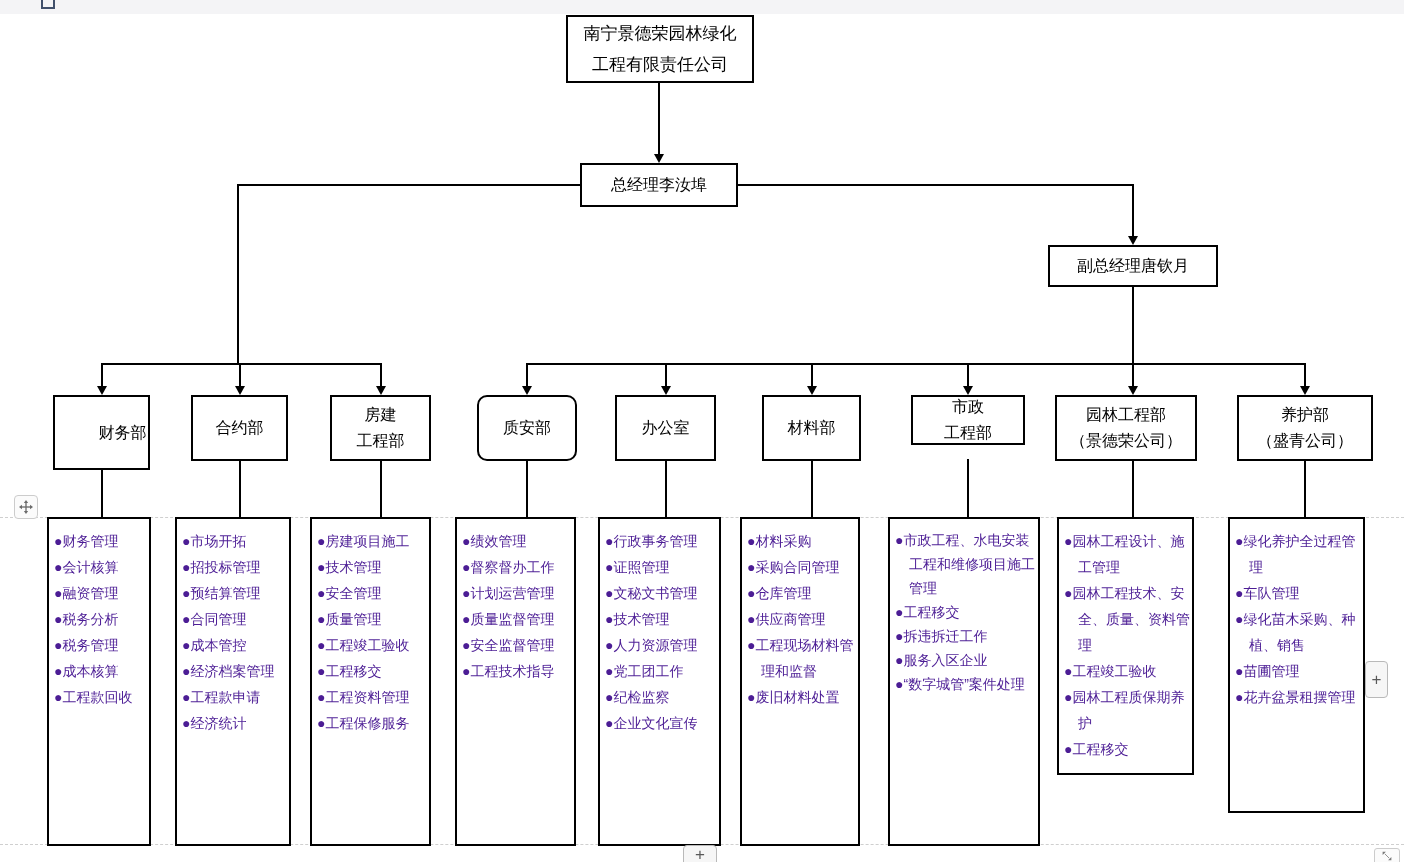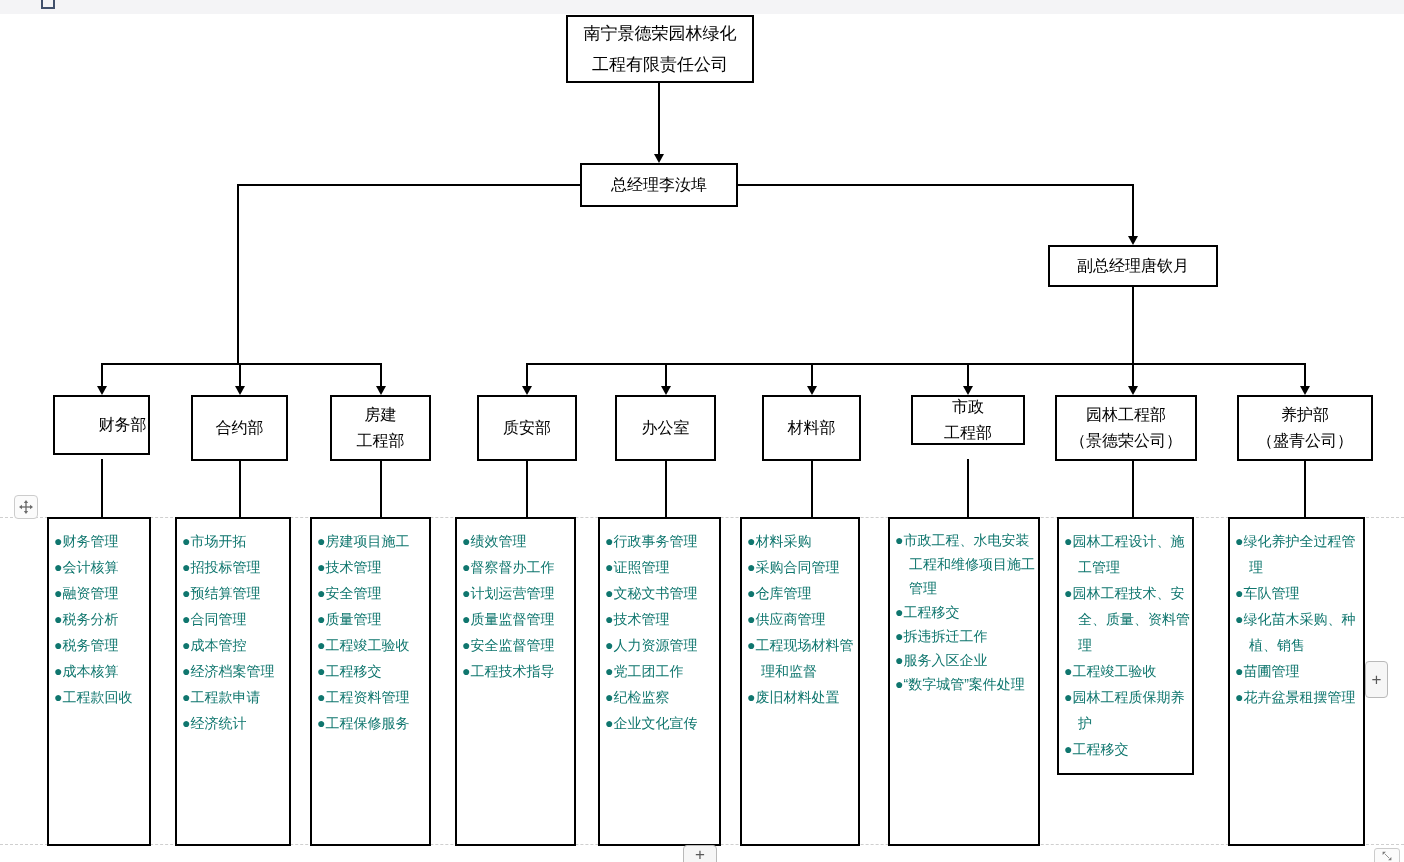--- a/index.html
+++ b/index.html
@@ -7,21 +7,21 @@
   #stage{position:relative;width:1404px;height:862px;background:#ffffff;overflow:hidden;}
   .topstrip{position:absolute;left:0;top:0;width:1404px;height:14px;background:#f4f4f6;z-index:0;}
   .minisq{position:absolute;left:41px;top:-4px;width:10px;height:9px;border:2px solid #41506b;background:transparent;z-index:4;}
   .dash{position:absolute;left:0;width:1404px;height:0;border-top:1px dashed #cfcfcf;z-index:1;}
   .line{position:absolute;background:#000;z-index:2;}
   .arrow{position:absolute;width:0;height:0;border-left:5px solid transparent;border-right:5px solid transparent;border-top:9px solid #000;z-index:2;}
   .box{position:absolute;box-sizing:border-box;background:#fff;border:2px solid #000;display:flex;flex-direction:column;align-items:center;justify-content:center;text-align:center;z-index:3;}
   .bl{font-size:16px;line-height:26px;color:#000;white-space:nowrap;}
   .bl.big{font-size:17px;line-height:31px;}
   .list{position:absolute;box-sizing:border-box;background:#fff;border:2px solid #000;z-index:3;padding:9px 2px 0 5px;overflow:hidden;}
-  .duty{font-size:14px;line-height:26px;color:#0f766e;padding-left:14px;text-indent:-14px;}
+  .duty{font-size:14px;line-height:26px;color:#4c1d95;padding-left:14px;text-indent:-14px;}
   .duty::before{content:"●";}
   .lh24 .duty{line-height:24px;}
   .uibtn{position:absolute;box-sizing:border-box;background:#f6f6f6;border:1px solid #b9b9b9;border-radius:4px;display:flex;align-items:center;justify-content:center;color:#595959;z-index:5;cursor:pointer;}
   .uibtn.squareish{background:#fbfbfb;border-color:#cccccc;}
   .plus{font-size:17px;line-height:1;color:#595959;}
 </style>
 </head>
 <body>
 
 <div id="stage">
@@ -108,21 +108,21 @@
     <div class="line" style="left: 811px; top: 459px; width: 2px; height: 60px;"></div>
     <div class="line" style="left: 967px; top: 363px; width: 2px; height: 24px;"></div>
     <div class="arrow" style="left: 963px; top: 386px;"></div>
     <div class="line" style="left: 967px; top: 459px; width: 2px; height: 60px;"></div>
     <div class="line" style="left: 1132px; top: 363px; width: 2px; height: 24px;"></div>
     <div class="arrow" style="left: 1128px; top: 386px;"></div>
     <div class="line" style="left: 1132px; top: 459px; width: 2px; height: 60px;"></div>
     <div class="line" style="left: 1304px; top: 363px; width: 2px; height: 24px;"></div>
     <div class="arrow" style="left: 1300px; top: 386px;"></div>
     <div class="line" style="left: 1304px; top: 459px; width: 2px; height: 60px;"></div>
-    <div class="box" style="left: 53px; top: 395px; width: 97px; height: 60px; padding-left: 42px;">
+    <div class="box" style="left: 53px; top: 395px; width: 97px; height: 75px; padding-left: 42px;">
       <div class="bl">财务部</div>
     </div>
     <div class="list" style="left: 47px; top: 517px; width: 104px; height: 329px;">
       <div class="duty">财务管理</div>
       <div class="duty">会计核算</div>
       <div class="duty">融资管理</div>
       <div class="duty">税务分析</div>
       <div class="duty">税务管理</div>
       <div class="duty">成本核算</div>
       <div class="duty">工程款回收</div>
@@ -147,21 +147,21 @@
     <div class="list" style="left: 310px; top: 517px; width: 121px; height: 329px;">
       <div class="duty">房建项目施工</div>
       <div class="duty">技术管理</div>
       <div class="duty">安全管理</div>
       <div class="duty">质量管理</div>
       <div class="duty">工程竣工验收</div>
       <div class="duty">工程移交</div>
       <div class="duty">工程资料管理</div>
       <div class="duty">工程保修服务</div>
     </div>
-    <div class="box" style="left: 477px; top: 395px; width: 100px; height: 66px;">
+    <div class="box" style="left: 477px; top: 395px; width: 100px; height: 66px; border-radius: 10px;">
       <div class="bl">质安部</div>
     </div>
     <div class="list" style="left: 455px; top: 517px; width: 121px; height: 329px;">
       <div class="duty">绩效管理</div>
       <div class="duty">督察督办工作</div>
       <div class="duty">计划运营管理</div>
       <div class="duty">质量监督管理</div>
       <div class="duty">安全监督管理</div>
       <div class="duty">工程技术指导</div>
     </div>
@@ -208,20 +208,20 @@
       <div class="duty">园林工程设计、施工管理</div>
       <div class="duty">园林工程技术、安全、质量、资料管理</div>
       <div class="duty">工程竣工验收</div>
       <div class="duty">园林工程质保期养护</div>
       <div class="duty">工程移交</div>
     </div>
     <div class="box" style="left: 1237px; top: 395px; width: 136px; height: 66px;">
       <div class="bl">养护部</div>
       <div class="bl">（盛青公司）</div>
     </div>
-    <div class="list" style="left: 1228px; top: 517px; width: 137px; height: 329px;">
+    <div class="list" style="left: 1228px; top: 517px; width: 137px; height: 296px;">
       <div class="duty">绿化养护全过程管理</div>
       <div class="duty">车队管理</div>
       <div class="duty">绿化苗木采购、种植、销售</div>
       <div class="duty">苗圃管理</div>
       <div class="duty">花卉盆景租摆管理</div>
     </div>
   </div>
 
 </body></html>

